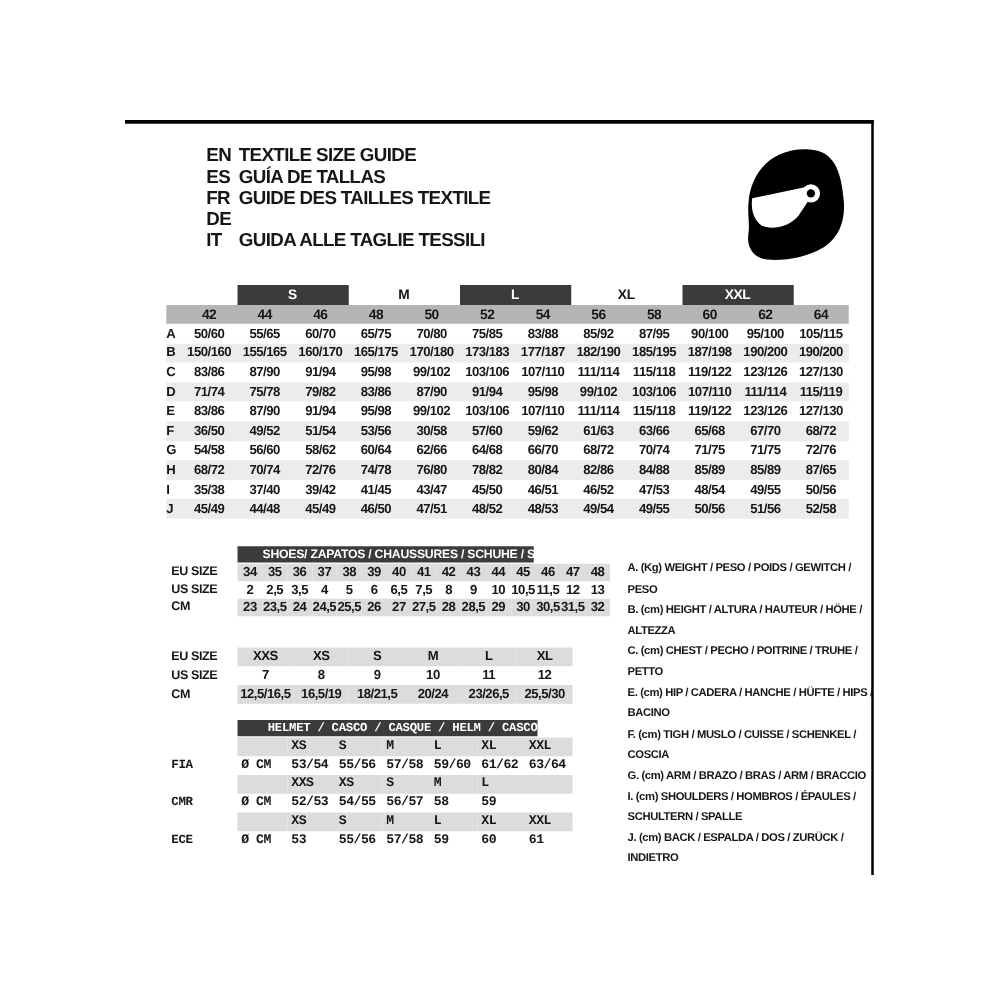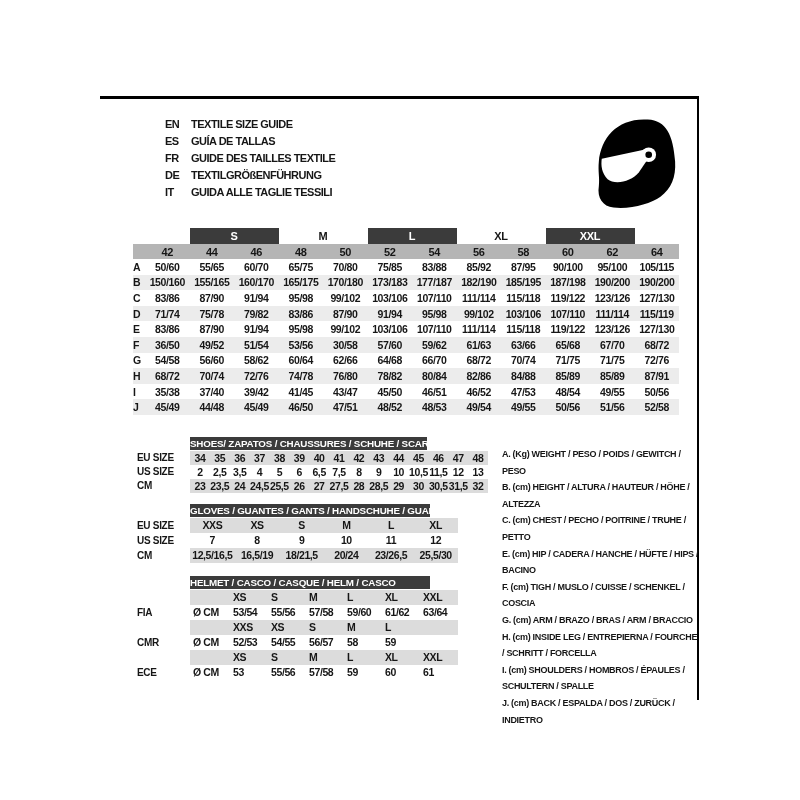--- a/index.html
+++ b/index.html
@@ -10,21 +10,21 @@
     color:#161616;
     -webkit-font-smoothing:antialiased;
   }
   .page { position:relative; width:800px; height:800px; background:#fff; overflow:hidden; }
 
   .frame-top { position:absolute; left:100px; top:96px; width:599px; height:3px; background:#000; }
   .frame-right { position:absolute; left:697px; top:96px; width:2px; height:604px; background:#000; }
 
   
   .languages { position:absolute; left:137px; top:116px; }
-  .lang-row { display:flex; font-size:11px; line-height:17px; letter-spacing:-0.5px;padding-left:28px; }
+  .lang-row { display:flex; font-size:15px; line-height:17px; letter-spacing:-0.5px;padding-left:28px; }
   .lang-code { width:26px; }
 
   
   .helmet-logo { position:absolute; left:592px; top:116px; width:88px; height:97px; }
   .helmet-logo svg { width:100%; height:100%; }
 
   
   #textile-table { position:absolute; left:133px; top:227px; width:546px; }
   .trow { display:grid; grid-template-columns:12px repeat(12,1fr); align-items:center; }
   .group-row { height:17px; }
@@ -34,26 +34,26 @@
   .cell { text-align:center; font-size:10.5px; letter-spacing:-0.4px; white-space:nowrap; }
   .num-row .cell { font-size:11px; }
   .data-row { height:15.6px; }
   .data-row.alt { background:#ececec; }
   .cell.lbl { text-align:left; }
 
   
   .stable { position:absolute; }
   #shoes-table  { left:137px; top:437px; width:351px; }
   #gloves-table { left:137px; top:504px; width:321px; }
-  #helmet-table { left:137px; top:576px; width:321px; }
+  #helmet-table { left:137px; top:576px; width:321px;font-family:Liberation Mono, monospace; }
   .bar {
     position:absolute; top:0; left:53px; height:13px;
     background:#3b3b3b; color:#fff;
-    font-size:9.8px; line-height:13px; padding-left:0;
-    letter-spacing:-0.2px; white-space:nowrap; box-sizing:border-box;
+    font-size:9.8px; line-height:13px; padding-left:20px;
+    letter-spacing:-0.2px; white-space:nowrap; box-sizing:border-box;text-align:right;
   }
   .shoes-bar { width:237px; }
   .gloves-bar { width:240px; }
   .helmet-bar { width:240px; }
   .rows { padding-top:13.5px; }
   .srow { display:grid; align-items:center; }
   .shoes-row  { grid-template-columns:53px repeat(15,1fr); height:14px; }
   .gloves-row { grid-template-columns:53px repeat(6,1fr); height:15px; }
   .helmet-row { grid-template-columns:53px 40px repeat(6,38px); height:15px; }
   .scell { text-align:center; font-size:10.5px; letter-spacing:-0.4px; white-space:nowrap; }
@@ -81,21 +81,20 @@
       <div class="lang-row">
         <div class="lang-code">ES</div>
         <div class="lang-text">GUÍA DE TALLAS</div>
       </div>
       <div class="lang-row">
         <div class="lang-code">FR</div>
         <div class="lang-text">GUIDE DES TAILLES TEXTILE</div>
       </div>
       <div class="lang-row">
         <div class="lang-code">DE</div>
-        <div class="lang-text">TEXTILGRÖßENFÜHRUNG</div>
       </div>
       <div class="lang-row">
         <div class="lang-code">IT</div>
         <div class="lang-text">GUIDA ALLE TAGLIE TESSILI</div>
       </div>
     </div>
 
   <div class="helmet-logo">
     <svg viewBox="0 0 90 98" xmlns="http://www.w3.org/2000/svg" aria-hidden="true">
       <path fill="#000" d="M57 3 C 27 1 9 21 7 46 C 6 56 8 63 7 71 C 5 83 11 92 22 93 C 40 95 60 89 70 82 C 81 74 86 62 85 46 C 83 19 76 4 57 3 Z"></path>
@@ -239,21 +238,21 @@
         <div class="cell">70/74</div>
         <div class="cell">72/76</div>
         <div class="cell">74/78</div>
         <div class="cell">76/80</div>
         <div class="cell">78/82</div>
         <div class="cell">80/84</div>
         <div class="cell">82/86</div>
         <div class="cell">84/88</div>
         <div class="cell">85/89</div>
         <div class="cell">85/89</div>
-        <div class="cell">87/91</div>
+        <div class="cell">87/65</div>
       </div>
       <div class="trow data-row">
         <div class="cell lbl">I</div>
         <div class="cell">35/38</div>
         <div class="cell">37/40</div>
         <div class="cell">39/42</div>
         <div class="cell">41/45</div>
         <div class="cell">43/47</div>
         <div class="cell">45/50</div>
         <div class="cell">46/51</div>
@@ -334,21 +333,20 @@
           <div class="scell sh">29</div>
           <div class="scell sh">30</div>
           <div class="scell sh">30,5</div>
           <div class="scell sh">31,5</div>
           <div class="scell sh">32</div>
         </div>
       </div>
   </div>
 
   <div class="stable" id="gloves-table">
-    <div class="bar gloves-bar">GLOVES / GUANTES / GANTS / HANDSCHUHE / GUANTI</div>
     <div class="rows" id="gloves-rows">
         <div class="srow gloves-row">
           <div class="scell slbl">EU SIZE</div>
           <div class="scell sh">XXS</div>
           <div class="scell sh">XS</div>
           <div class="scell sh">S</div>
           <div class="scell sh">M</div>
           <div class="scell sh">L</div>
           <div class="scell sh">XL</div>
         </div>
@@ -439,18 +437,17 @@
       </div>
   </div>
 
   <div id="legend">
       <div class="legend-line">A. (Kg) WEIGHT / PESO / POIDS / GEWITCH / PESO</div>
       <div class="legend-line">B. (cm) HEIGHT / ALTURA / HAUTEUR / HÖHE / ALTEZZA</div>
       <div class="legend-line">C. (cm) CHEST / PECHO / POITRINE / TRUHE / PETTO</div>
       <div class="legend-line">E. (cm) HIP / CADERA / HANCHE / HÜFTE / HIPS / BACINO</div>
       <div class="legend-line">F. (cm) TIGH / MUSLO / CUISSE / SCHENKEL / COSCIA</div>
       <div class="legend-line">G. (cm) ARM / BRAZO / BRAS / ARM / BRACCIO</div>
-      <div class="legend-line">H. (cm) INSIDE LEG / ENTREPIERNA / FOURCHE / SCHRITT / FORCELLA</div>
       <div class="legend-line">I. (cm) SHOULDERS / HOMBROS / ÉPAULES / SCHULTERN / SPALLE</div>
       <div class="legend-line">J. (cm) BACK / ESPALDA / DOS / ZURÜCK / INDIETRO</div>
     </div>
 
 </div>
 
 </body></html>

